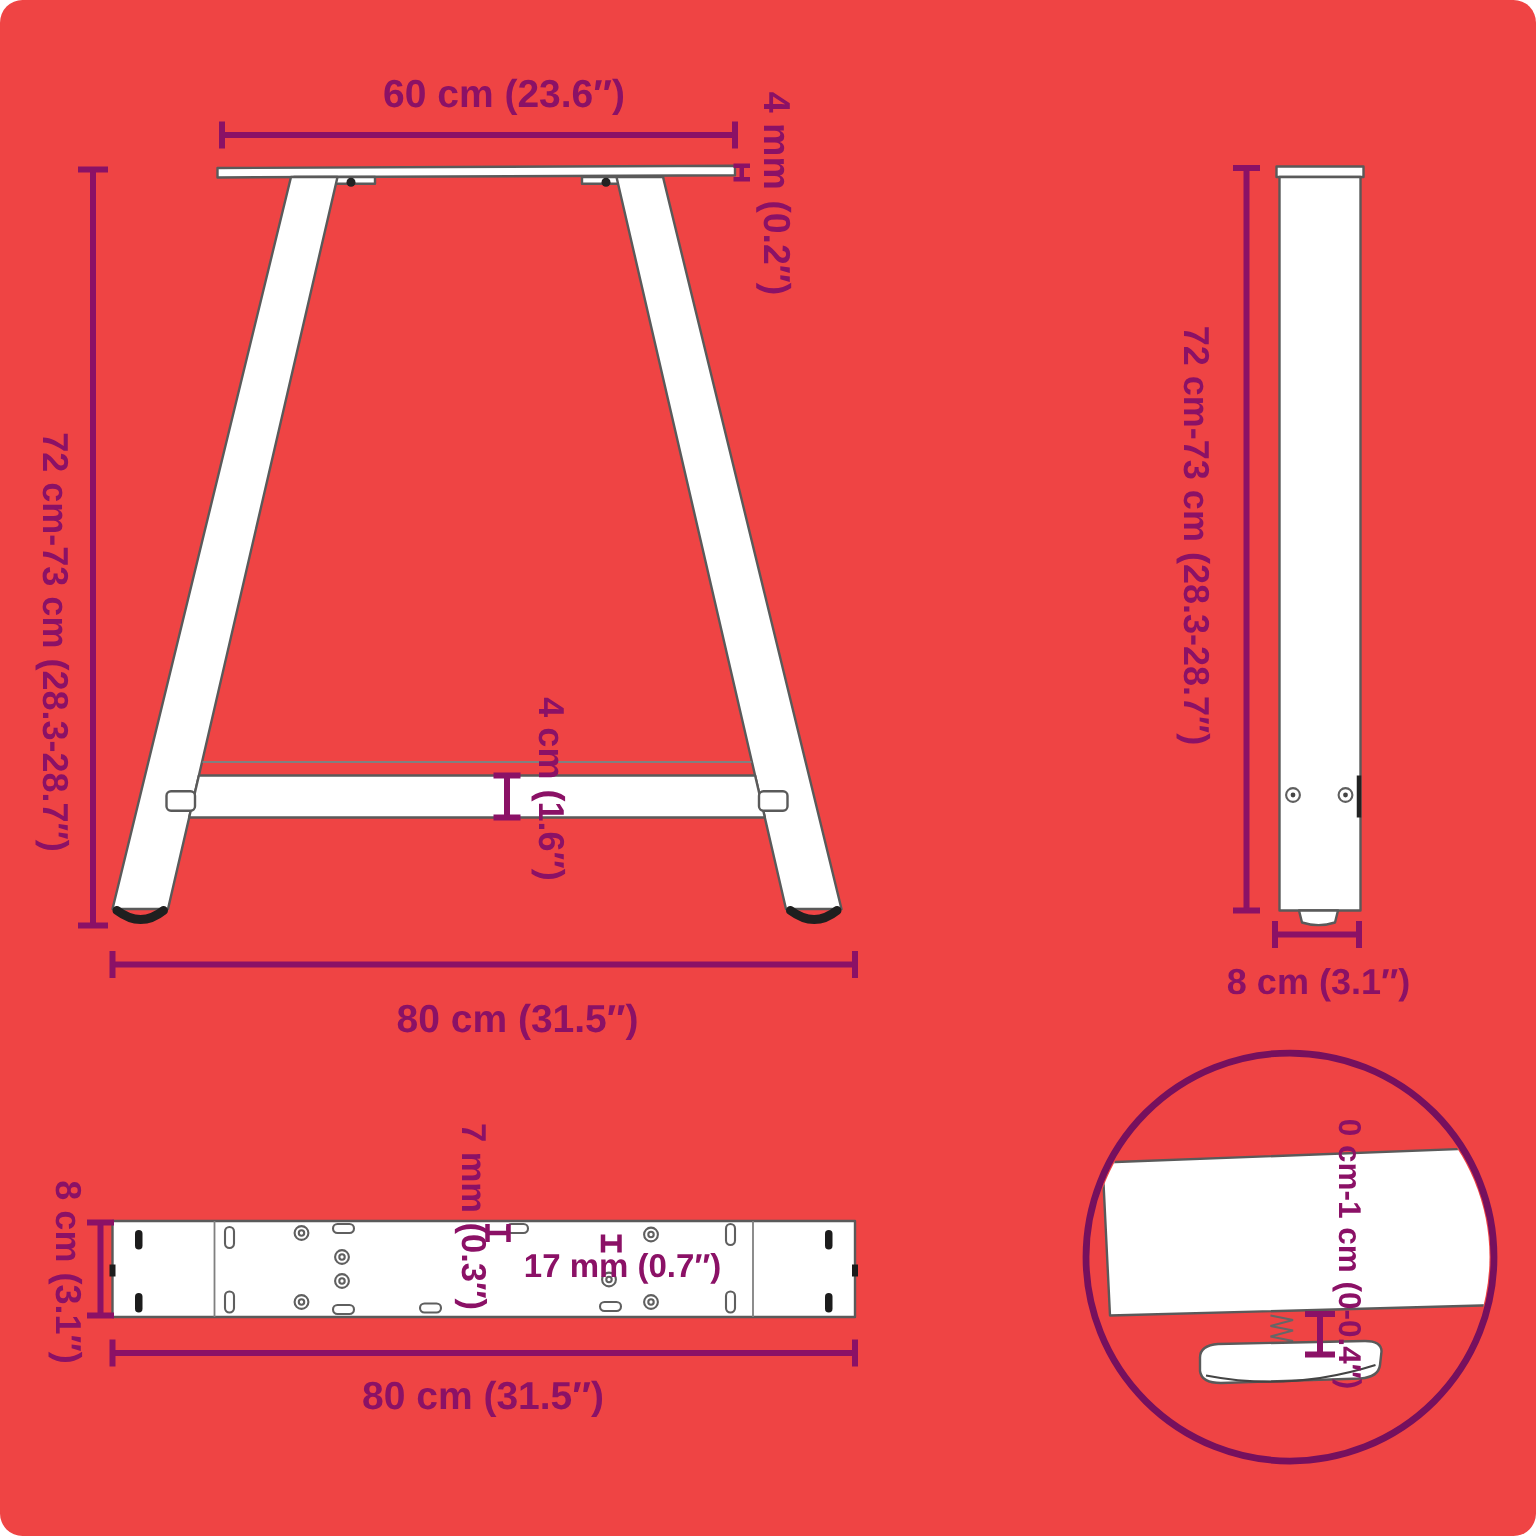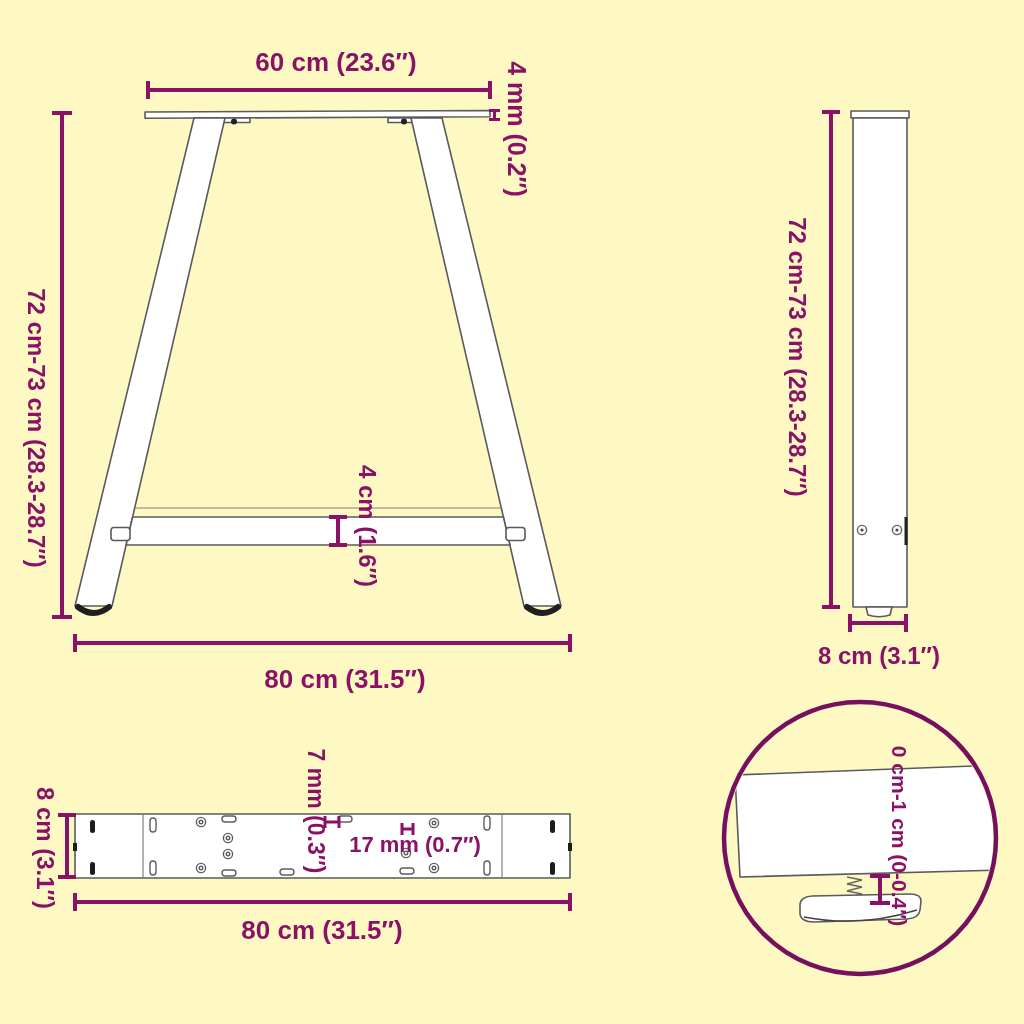--- a/index.html
+++ b/index.html
@@ -1,16 +1,16 @@
 <!DOCTYPE html>
 <html><head>
 <meta charset="utf-8">
 <style>
   html,body{margin:0;padding:0;background:#ffffff;}
-  .canvas{position:relative;width:1024px;height:1024px;background:#fef9c3;overflow:hidden;}
+  .canvas{position:relative;width:1024px;height:1024px;background:#ef4444;overflow:hidden;border-radius:15px;}
   svg{position:absolute;left:0;top:0;}
   .outline{fill:#ffffff;stroke:#5a5a5a;stroke-width:1.6;stroke-linejoin:round;}
   .outline-thin{fill:none;stroke:#808080;stroke-width:1.2;}
   .hole{fill:#ffffff;stroke:#5f5f5f;stroke-width:1.4;}
   .hole-dark{fill:#1c1c1c;stroke:none;}
   .dim{stroke:#8B1166;stroke-width:4;fill:none;}
   .dim-thin{stroke:#8B1166;stroke-width:3;fill:none;}
   .dim-label{fill:#8B1166;font-family:"Liberation Sans",sans-serif;font-weight:bold;text-anchor:middle;}
   .fs26{font-size:26px;}
   .fs25{font-size:25px;}

